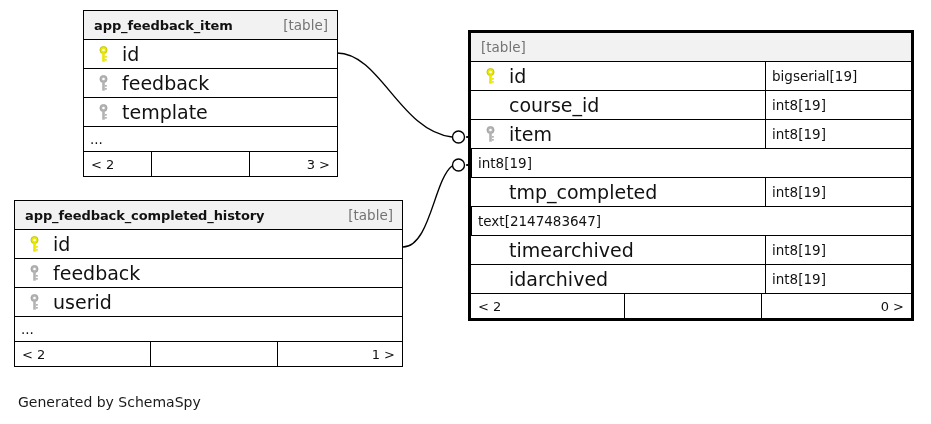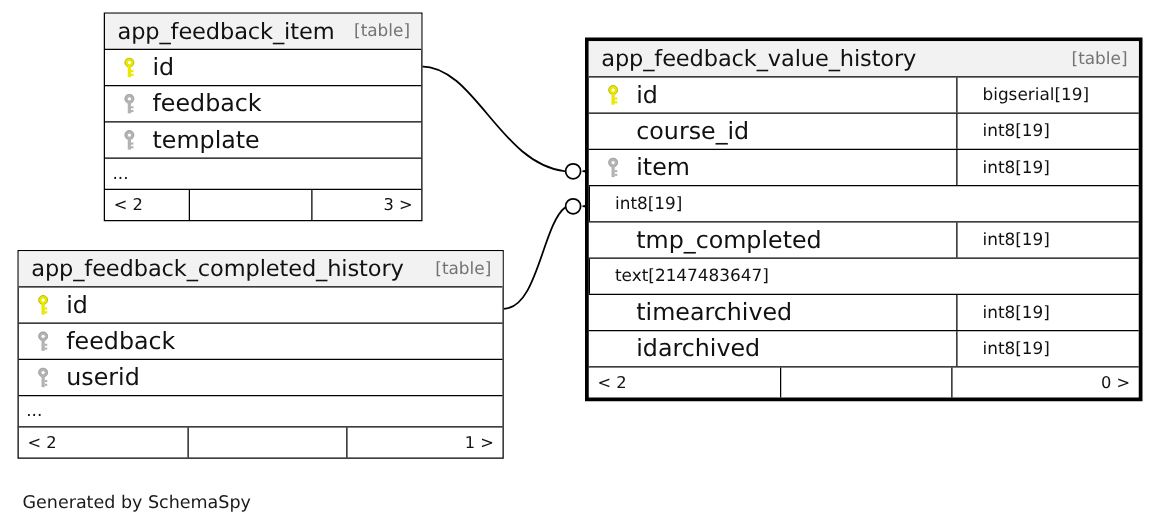--- a/index.html
+++ b/index.html
@@ -42,22 +42,22 @@
     display: flex;
     align-items: center;
     justify-content: space-between;
     background: #f2f2f2;
     border-bottom: 1px solid #000000;
     height: 29px;
     padding: 0 9px 0 10px;
     box-sizing: border-box;
   }
   .tbl-title {
-    font-size: 18px;
-    font-weight: normal;
+    font-size: 13px;
+    font-weight: bold;
     color: #111111;
     letter-spacing: -0.1px;
     white-space: nowrap;
   }
   .tbl-tag {
     font-size: 13.5px;
     color: #737373;
     white-space: nowrap;
   }
 
@@ -76,21 +76,21 @@
     flex: 1 1 auto;
     min-width: 0;
     padding-left: 8px;
     box-sizing: border-box;
   }
   .col-type {
     display: flex;
     align-items: center;
     font-size: 13.5px;
     color: #111111;
-    padding-left: 20px;
+    padding-left: 6px;
     border-left: 1px solid #000000;
     box-sizing: border-box;
     white-space: nowrap;
   }
 
   .keyslot {
     width: 22px;
     flex: 0 0 22px;
     display: flex;
     align-items: center;
@@ -290,21 +290,20 @@
 
     <div class="row-footer">
       <div class="foot-cell foot-left" style="width:136px;">&lt; 2</div>
       <div class="foot-cell foot-mid" style="width:127px;"></div>
       <div class="foot-cell foot-right" style="flex:1 1 auto;">1 &gt;</div>
     </div>
   </div>
 
   <div class="table-box focused" style="left:468px; top:30px; width:446px;">
     <div class="tbl-header">
-      <span class="tbl-title">app_feedback_value_history</span>
       <span class="tbl-tag">[table]</span>
     </div>
 
     <div class="row">
       <div class="col-name">
         <span class="keyslot">
           <svg width="9" height="17" viewBox="0 0 9 17">
             <circle cx="4.5" cy="4" r="3.6" fill="#e8e800" stroke="#b5b500" stroke-width="0.7"></circle>
             <circle cx="4.5" cy="4" r="1.3" fill="#ffffff"></circle>
             <rect x="3.2" y="6.5" width="2.6" height="9.2" fill="#e8e800"></rect>

